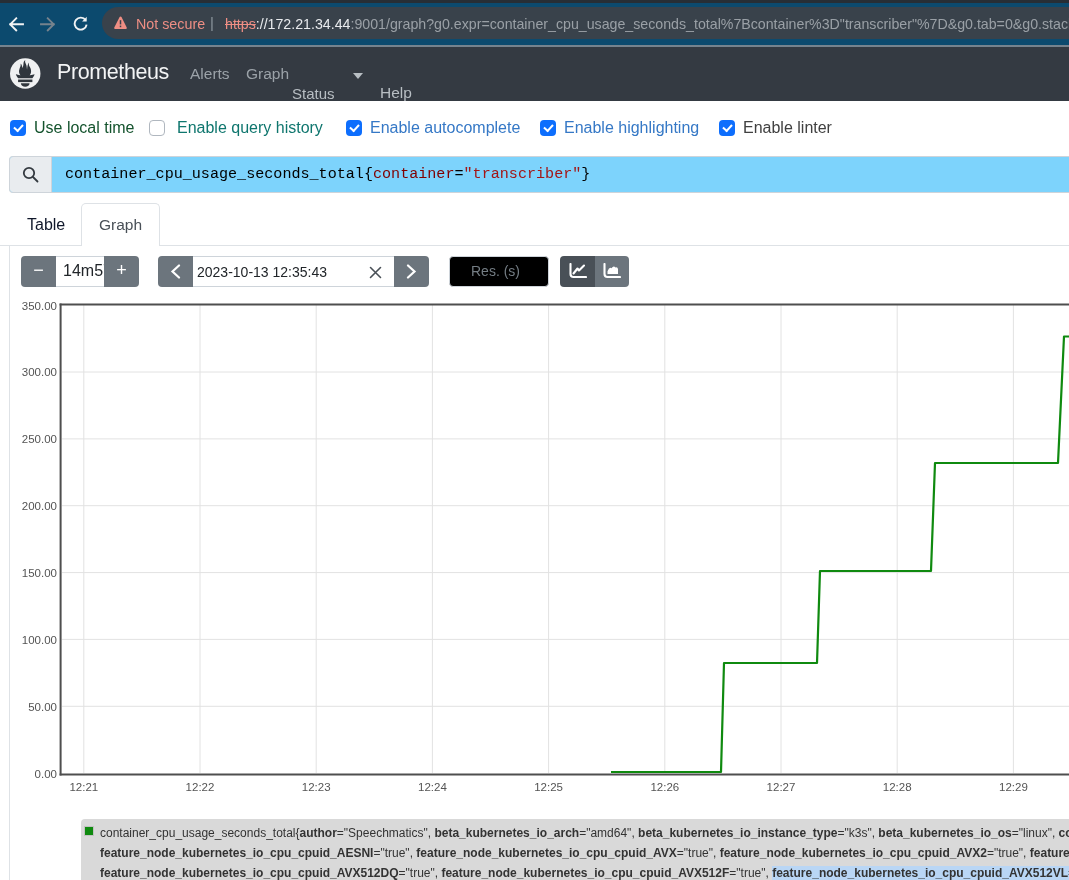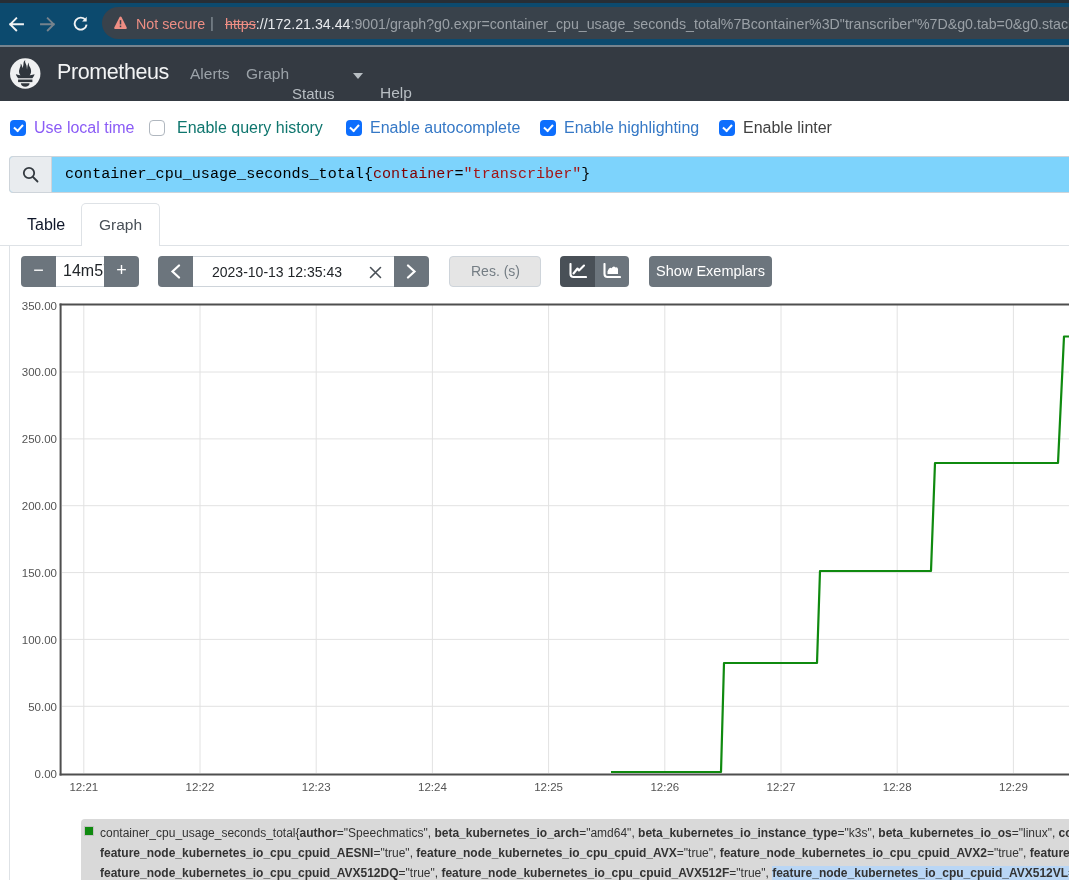--- a/index.html
+++ b/index.html
@@ -55,21 +55,21 @@
     <div class="abs" style="left:246px;top:18px;font-size:15.5px;color:#9ba2a8;">Graph</div>
     <div class="abs" style="left:292px;top:18px;font-size:15px;color:#b8bec3;margin-top:20px;">Status</div>
     <svg class="abs" style="left:353px;top:26px;" width="10" height="6" viewBox="0 0 10 6">
         <path d="M0 0 h10 l-5 6 z" fill="#b8bec3"></path>
       </svg>
     <div class="abs" style="left:380px;top:18px;font-size:15.5px;color:#b8bec3;margin-top:19px;">Help</div>
   </div>
 
   <div>
     <div class="abs cb-on" style="left:10px;top:120px;"></div>
-    <div class="abs" style="left:34px;top:119px;font-size:16px;color:#8b5cf6;">Use local time</div>
+    <div class="abs" style="left:34px;top:119px;font-size:16px;color:#14532d;">Use local time</div>
     <div class="abs cb-off" style="left:149px;top:120px;"></div>
     <div class="abs" style="left:177px;top:119px;font-size:16px;color:#0f766e;">Enable query history</div>
     <div class="abs cb-on" style="left:346px;top:120px;"></div>
     <div class="abs" style="left:370px;top:119px;font-size:16px;color:#3578c6;">Enable autocomplete</div>
     <div class="abs cb-on" style="left:540px;top:120px;"></div>
     <div class="abs" style="left:564px;top:119px;font-size:16px;color:#3578c6;">Enable highlighting</div>
     <div class="abs cb-on" style="left:719px;top:120px;"></div>
     <div class="abs" style="left:743px;top:119px;font-size:16px;color:#404040;">Enable linter</div>
   </div>
 
@@ -98,52 +98,51 @@
     <div class="abs" style="left:83px;top:0;width:35px;height:31px;background:#6c757d;border-radius:0 4px 4px 0;color:#fff;font-size:18px;text-align:center;line-height:29px;">+</div>
   </div>
 
   <div class="abs" style="left:158px;top:256px;width:271px;height:31px;">
     <div class="abs" style="left:0;top:0;width:35px;height:31px;background:#6c757d;border-radius:4px 0 0 4px;">
       <svg class="abs" style="left:12px;top:8px;" width="11" height="15" viewBox="0 0 11 15">
           <path d="M9 1.5 L2.5 7.5 L9 13.5" stroke="#fff" stroke-width="2.2" fill="none" stroke-linecap="round"></path>
         </svg>
     </div>
     <div class="abs" style="left:35px;top:0;width:201px;height:31px;background:#fff;border-top:1px solid #ced4da;border-bottom:1px solid #ced4da;box-sizing:border-box;">
-      <div style="margin-left:19px;margin-top:7px;font-size:14px;color:#212529;">2023-10-13 12:35:43</div>
+      <div style="margin-left:4px;margin-top:7px;font-size:14px;color:#212529;">2023-10-13 12:35:43</div>
       <svg class="abs" style="left:176px;top:9px;" width="13" height="13" viewBox="0 0 13 13">
           <path d="M1.5 1.5 L11.5 11.5 M11.5 1.5 L1.5 11.5" stroke="#495057" stroke-width="1.6" stroke-linecap="round"></path>
         </svg>
     </div>
     <div class="abs" style="left:236px;top:0;width:35px;height:31px;background:#6c757d;border-radius:0 4px 4px 0;">
       <svg class="abs" style="left:12px;top:8px;" width="11" height="15" viewBox="0 0 11 15">
           <path d="M2 1.5 L8.5 7.5 L2 13.5" stroke="#fff" stroke-width="2.2" fill="none" stroke-linecap="round"></path>
         </svg>
     </div>
   </div>
 
-  <div class="abs" style="left:449px;top:256px;width:92px;height:31px;border:1px solid #ced4da;border-radius:4px;box-sizing:border-box;background:#e5e5e5;">
+  <div class="abs" style="left:449px;top:256px;width:100px;height:31px;border:1px solid #ced4da;border-radius:4px;box-sizing:border-box;background:#000000;">
     <div style="margin-left:21px;margin-top:6px;font-size:14px;color:#747d84;">Res. (s)</div>
   </div>
 
   <div class="abs" style="left:560px;top:256px;width:69px;height:31px;border-radius:4px;overflow:hidden;">
     <div class="abs" style="left:0;top:0;width:35px;height:31px;background:#495057;">
       <svg class="abs" style="left:9px;top:7px;" width="18" height="17" viewBox="0 0 18 17">
         <path d="M1.5 1 V11 Q1.5 14 4.5 14 H17" stroke="#fff" stroke-width="2.1" fill="none" stroke-linecap="round"></path>
         <path d="M4.5 10.5 L8.5 5.5 L10 7.5 L15 2.5" stroke="#fff" stroke-width="2.1" fill="none" stroke-linecap="round" stroke-linejoin="round"></path>
       </svg>
     </div>
     <div class="abs" style="left:35px;top:0;width:34px;height:31px;background:#6c757d;">
       <svg class="abs" style="left:8px;top:7px;" width="18" height="17" viewBox="0 0 18 17">
         <path d="M1.5 1 V11 Q1.5 14 4.5 14 H17" stroke="#fff" stroke-width="2.1" fill="none" stroke-linecap="round"></path>
         <path d="M4.5 11 L4.5 8.2 Q6.5 3.6 8.5 5.2 Q10.5 2.2 12.5 4.4 Q14.5 3.6 15 6 L15 11 Z" fill="#fff"></path>
       </svg>
     </div>
   </div>
 
-  <div class="abs" style="left:649px;top:256px;width:123px;height:31px;background:#6c757d;border-radius:4px;color:#fff;font-size:14.5px;text-align:center;line-height:30px;">Show Exemplars</div>
 
   <svg class="abs" style="left:0;top:290px;" width="1069" height="530" viewBox="0 0 1069 530">
 
     <g stroke="#e2e2e2" stroke-width="1">
       <line x1="83.8" y1="15" x2="83.8" y2="483"></line>
       <line x1="200" y1="15" x2="200" y2="483"></line>
       <line x1="316.2" y1="15" x2="316.2" y2="483"></line>
       <line x1="432.4" y1="15" x2="432.4" y2="483"></line>
       <line x1="548.6" y1="15" x2="548.6" y2="483"></line>
       <line x1="664.8" y1="15" x2="664.8" y2="483"></line>

